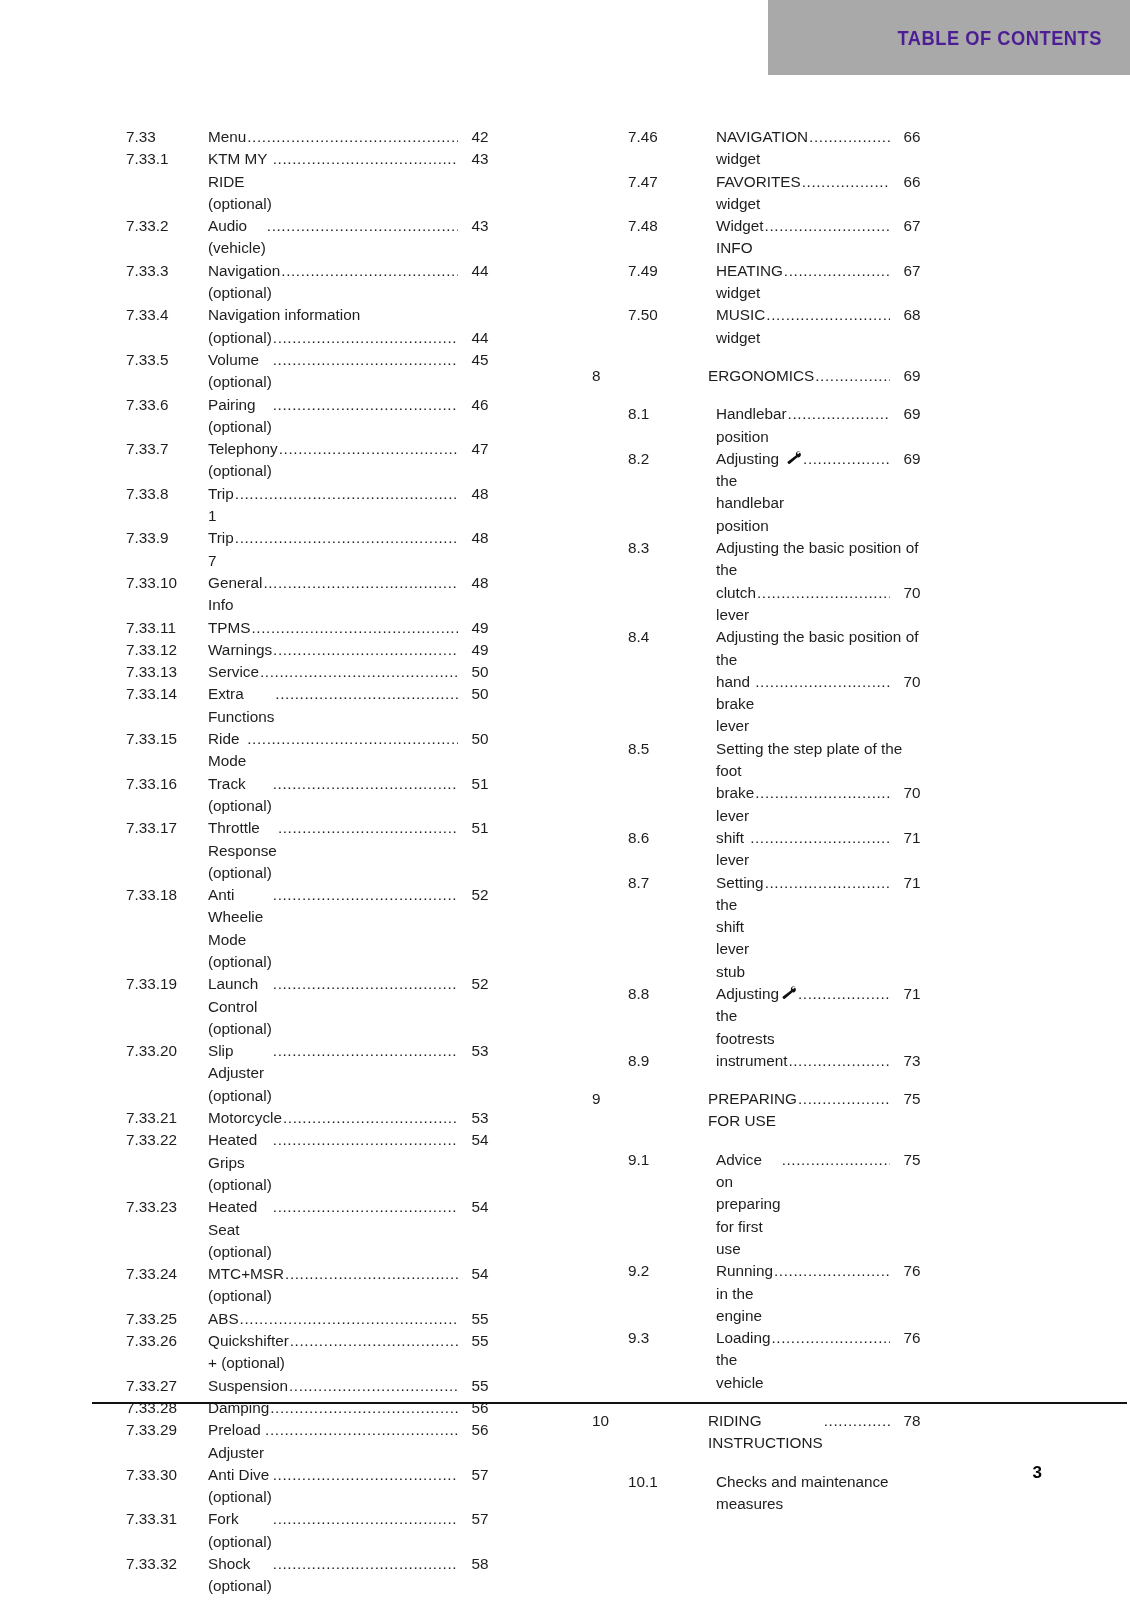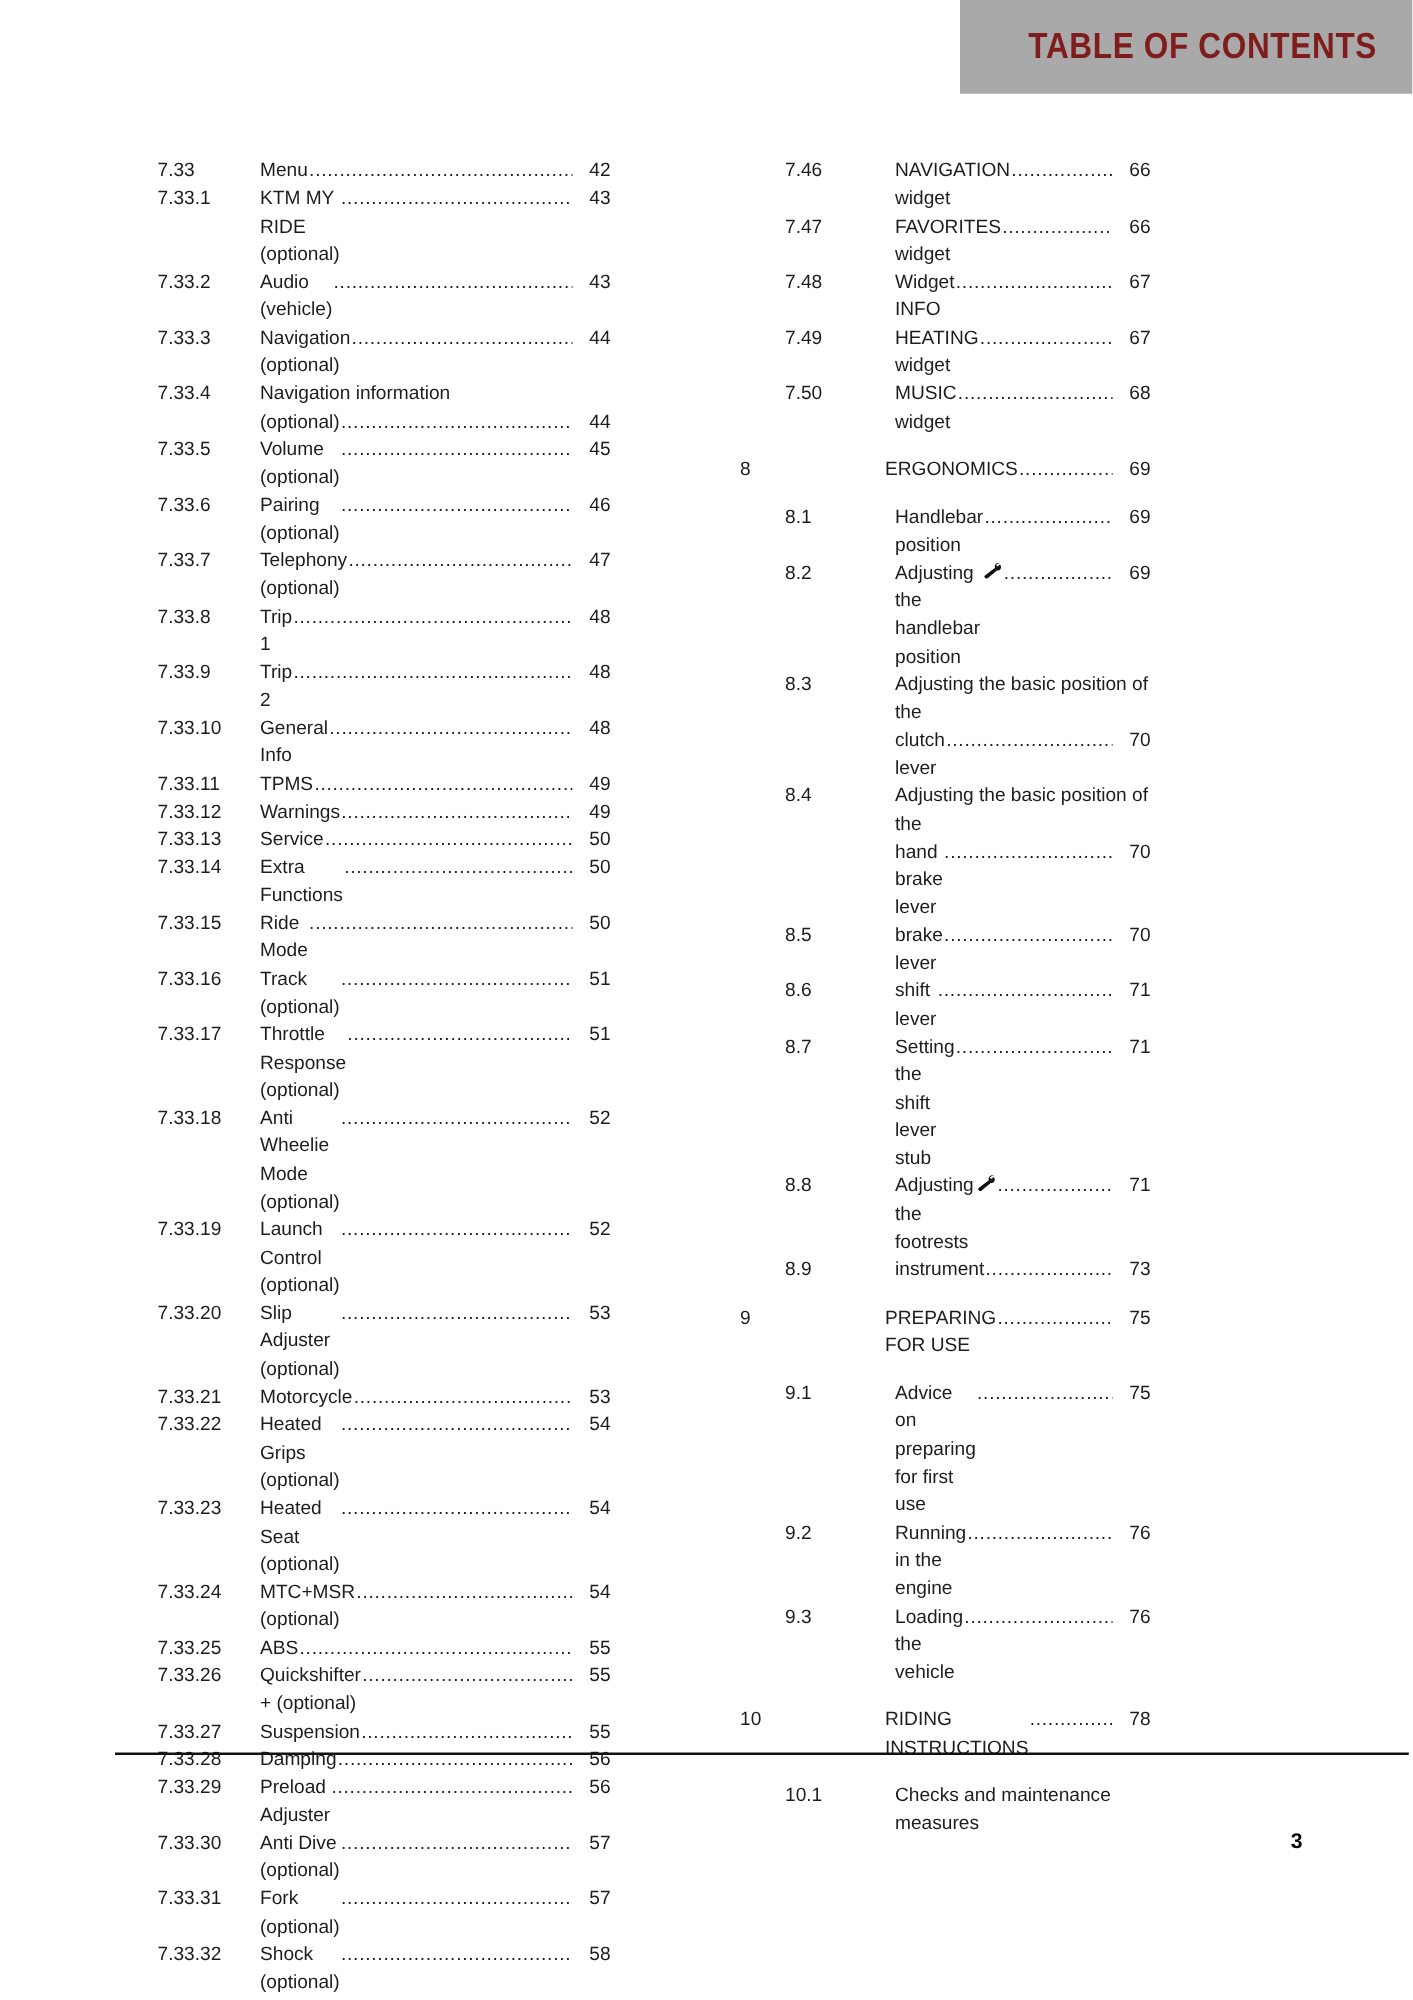--- a/index.html
+++ b/index.html
@@ -26,23 +26,23 @@
     background: #a9a9a9;
     box-sizing: border-box;
   }
   .header-title {
     position: absolute;
     right: 28px;
     top: 50%;
     transform: translateY(-50%);
     font-family: "Liberation Sans Narrow", "Liberation Sans", sans-serif;
     font-weight: bold;
-    font-size: 29px;
+    font-size: 21px;
     letter-spacing: 0.6px;
-    color: #7f1d1d;
+    color: #4c1d95;
     white-space: nowrap;
     transform-origin: right center;
   }
   .header-title-inner {
     display: inline-block;
     transform: scaleX(0.87);
     transform-origin: right center;
   }
 
   
@@ -249,21 +249,21 @@
             <span class="e-title">Trip 1</span>
             <span class="leader">........................................................................................................................</span>
             <span class="e-page">48</span>
           </span>
         </span>
       </div>
       <div class="entry">
         <span class="e-num">7.33.9</span>
         <span class="e-body">
           <span class="e-line">
-            <span class="e-title">Trip 2</span>
+            <span class="e-title">Trip 7</span>
             <span class="leader">........................................................................................................................</span>
             <span class="e-page">48</span>
           </span>
         </span>
       </div>
       <div class="entry">
         <span class="e-num">7.33.10</span>
         <span class="e-body">
           <span class="e-line">
             <span class="e-title">General Info</span>
@@ -611,20 +611,23 @@
           <span class="e-line">
             <span class="e-title">hand brake lever</span>
             <span class="leader">........................................................................................................................</span>
             <span class="e-page">70</span>
           </span>
         </span>
       </div>
       <div class="entry">
         <span class="e-num">8.5</span>
         <span class="e-body">
+          <span class="e-line cont-top">
+            <span class="e-title">Setting the step plate of the foot</span>
+          </span>
           <span class="e-line">
             <span class="e-title">brake lever</span>
             <span class="leader">........................................................................................................................</span>
             <span class="e-page">70</span>
           </span>
         </span>
       </div>
       <div class="entry">
         <span class="e-num">8.6</span>
         <span class="e-body">

